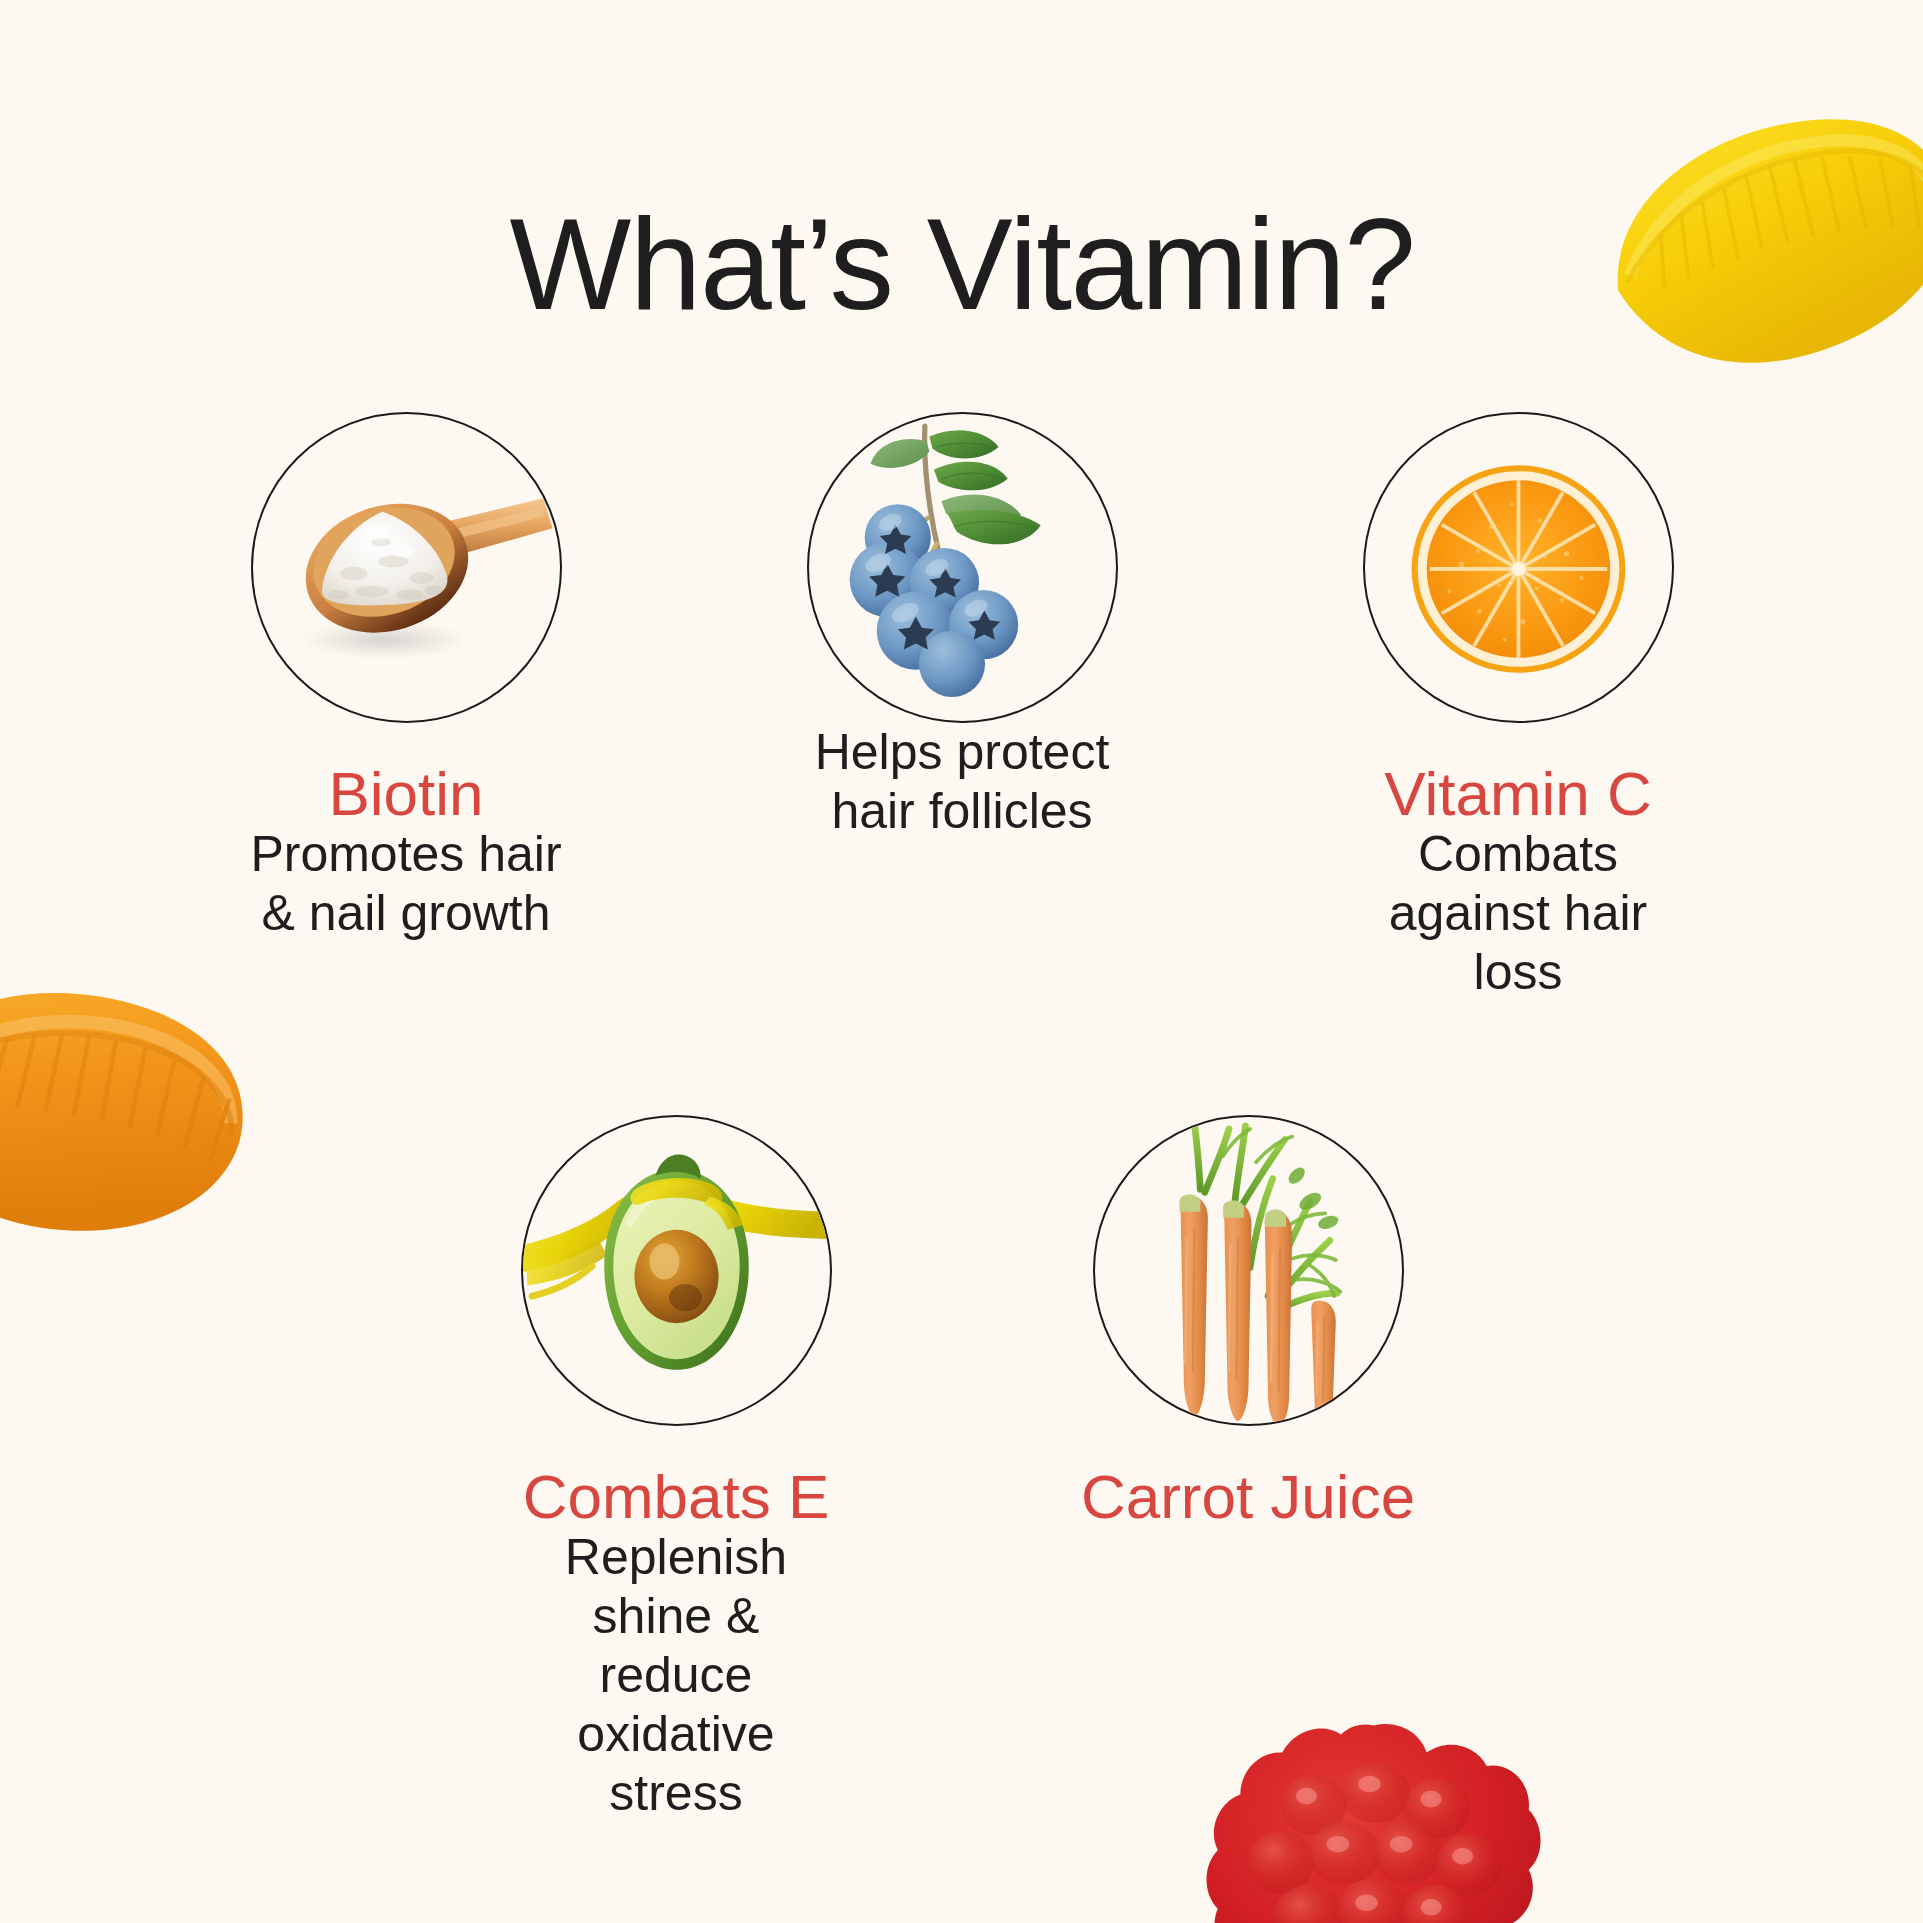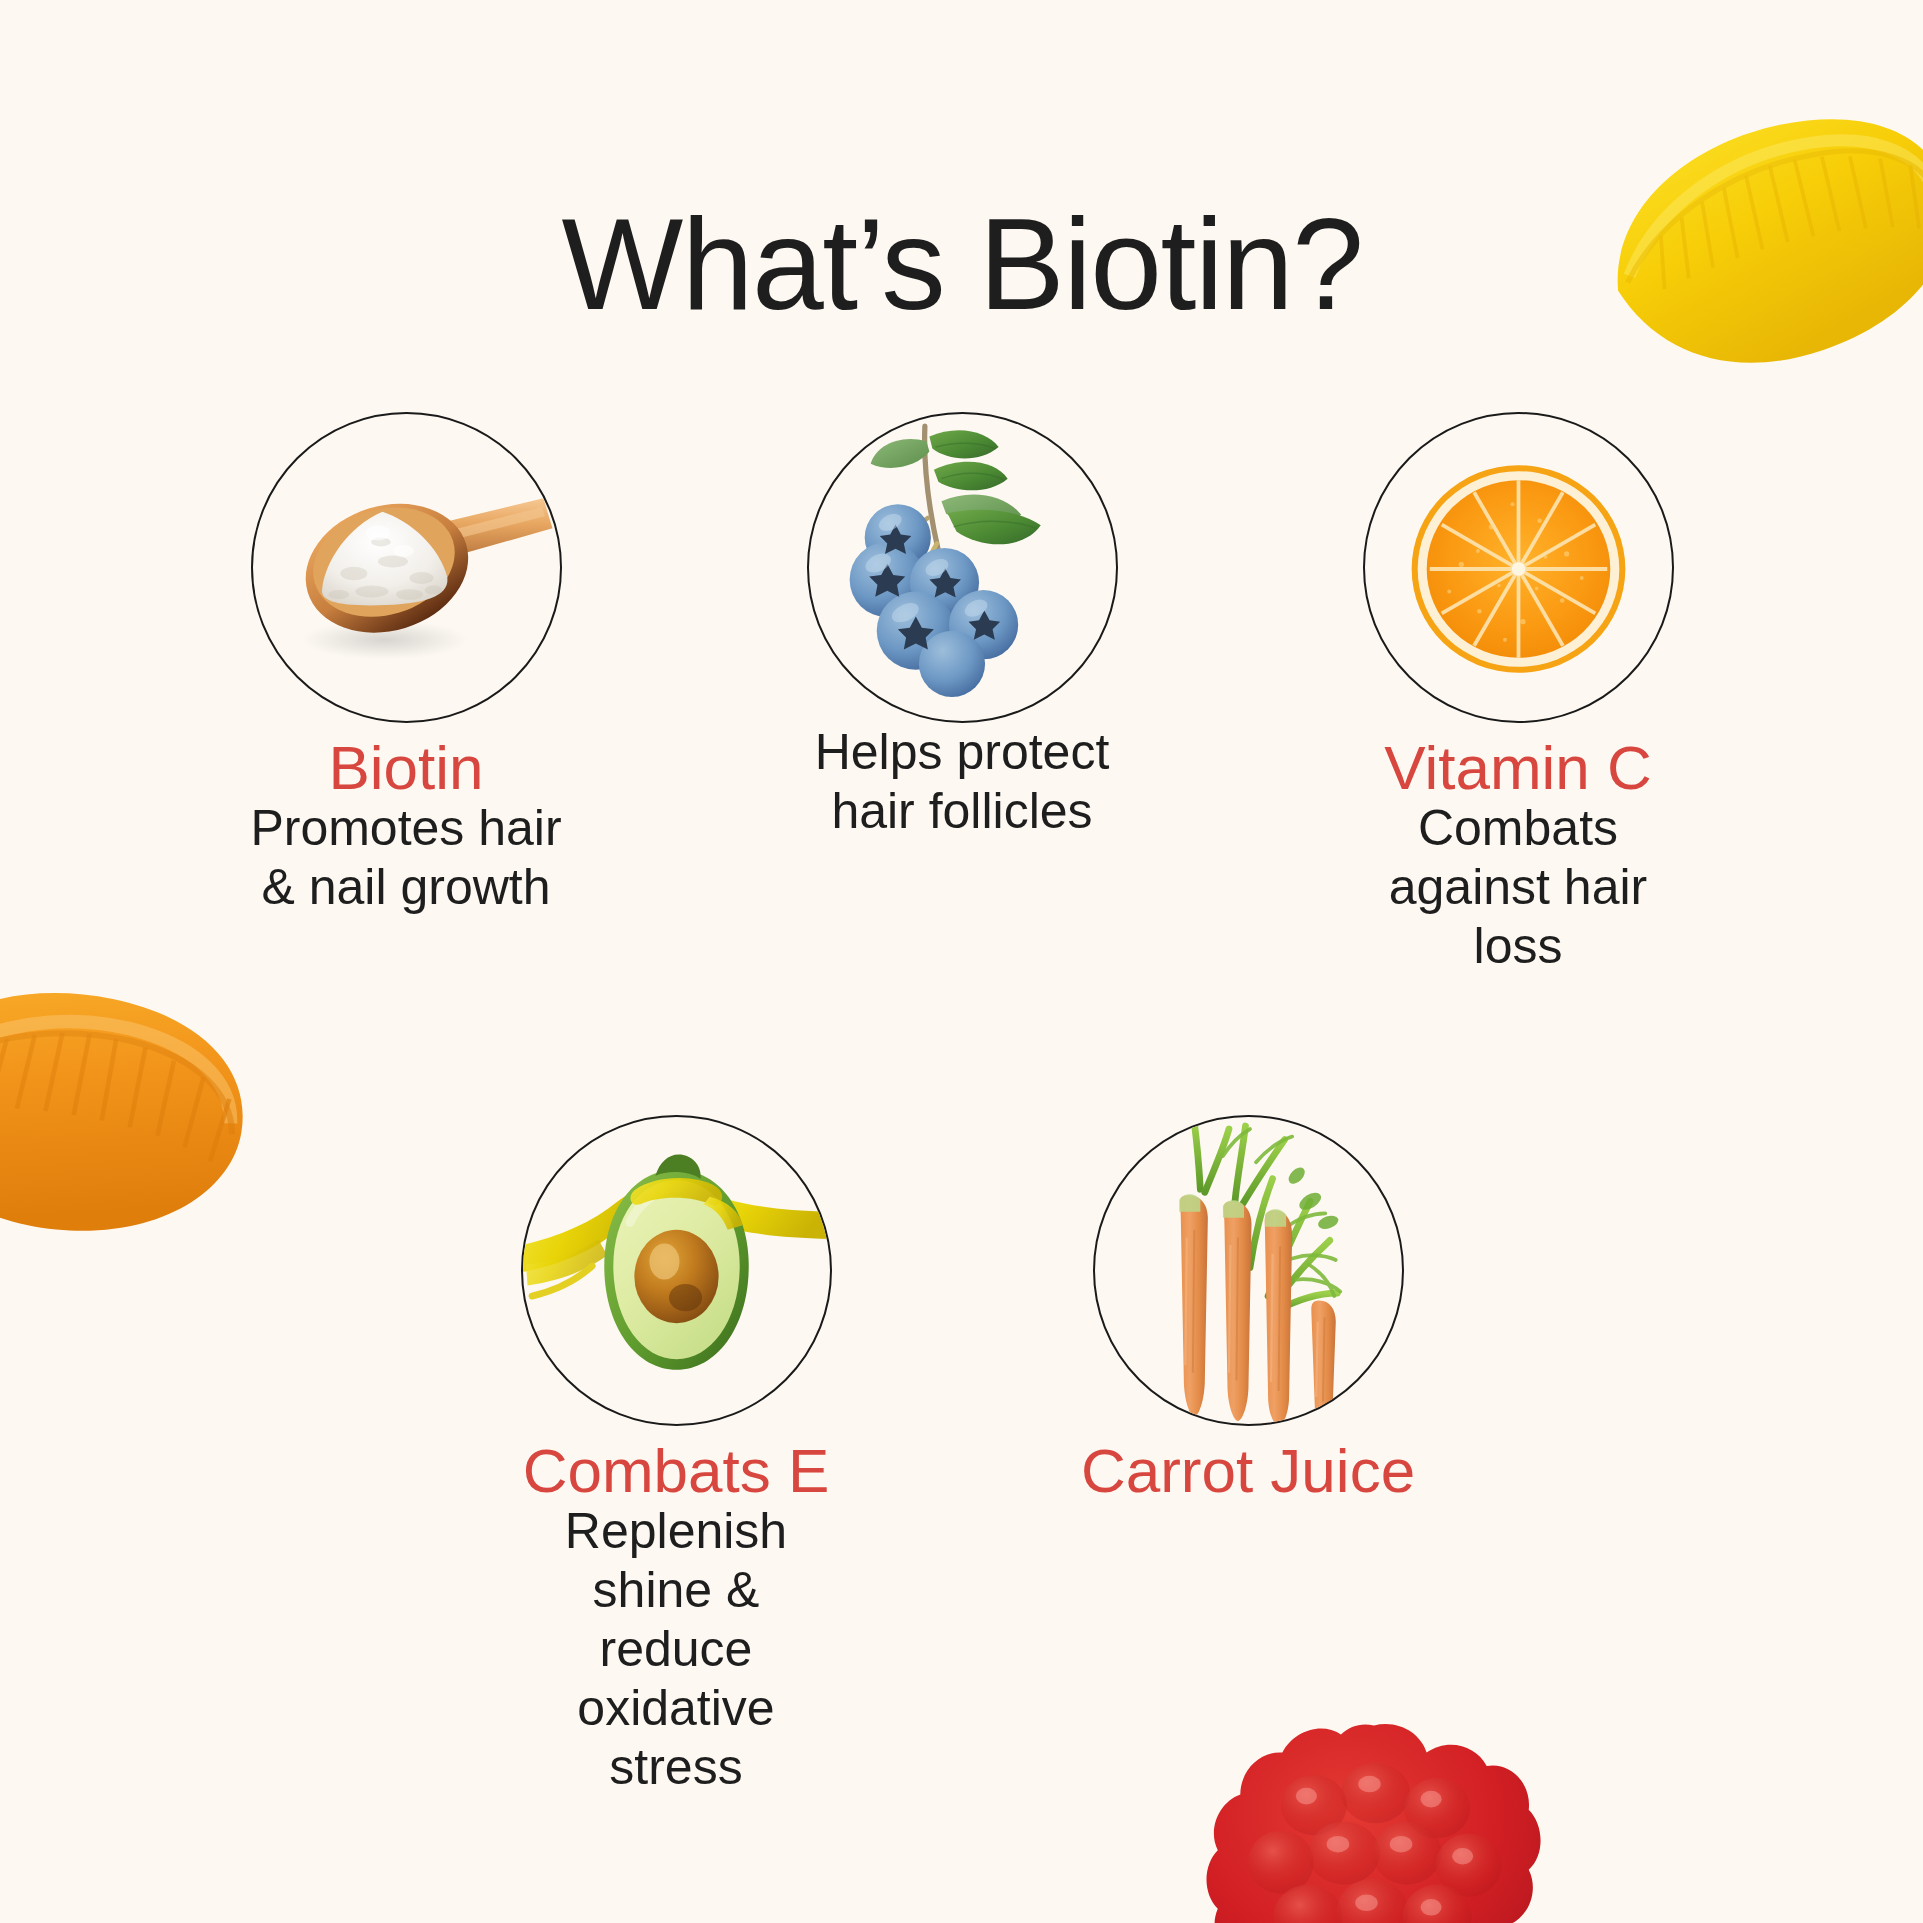--- a/index.html
+++ b/index.html
@@ -61,21 +61,21 @@
     border: 2.3px solid #1A1A1A;
     position: relative;
     overflow: hidden;
     background: #FDF9F2;
     flex: none;
   }
 
   .art { position: absolute; inset: 0; }
 
   .ing-name {
-    margin-top: 14px;
+    margin-top: 40px;
     font-size: 62px;
     line-height: 1;
     color: #D8473F;
     font-weight: 400;
     text-align: center;
     white-space: nowrap;
   }
   .ing-desc {
     font-size: 50px;
     line-height: 1.18;
@@ -229,21 +229,21 @@
         <ellipse cx="306" cy="112" rx="14" ry="11"></ellipse>
         <ellipse cx="182" cy="172" rx="15" ry="11"></ellipse>
         <ellipse cx="266" cy="172" rx="15" ry="11"></ellipse>
         <ellipse cx="348" cy="188" rx="14" ry="11"></ellipse>
         <ellipse cx="220" cy="250" rx="15" ry="11"></ellipse>
         <ellipse cx="306" cy="256" rx="14" ry="11"></ellipse>
       </g>
     </svg>
   </div>
 
-  <h1 class="page-title">What’s Biotin?</h1>
+  <h1 class="page-title">What’s Vitamin?</h1>
 
   <div class="row row-1">
 
     <div class="card">
       <div class="circle">
         <svg class="art" viewBox="0 0 408 408" aria-hidden="true">
           <defs>
             <linearGradient id="spoonHandle" x1="0" y1="0" x2="0" y2="1">
               <stop offset="0%" stop-color="#F6C892"></stop>
               <stop offset="40%" stop-color="#E8A761"></stop>

